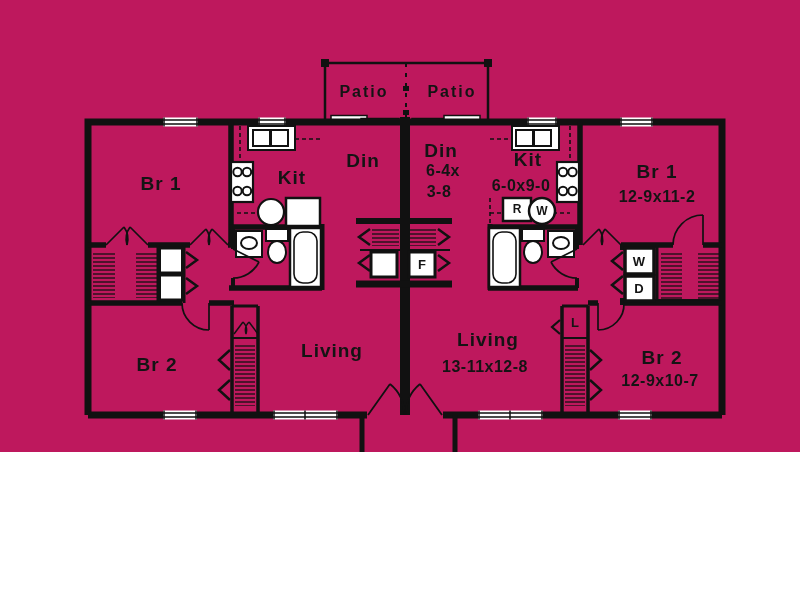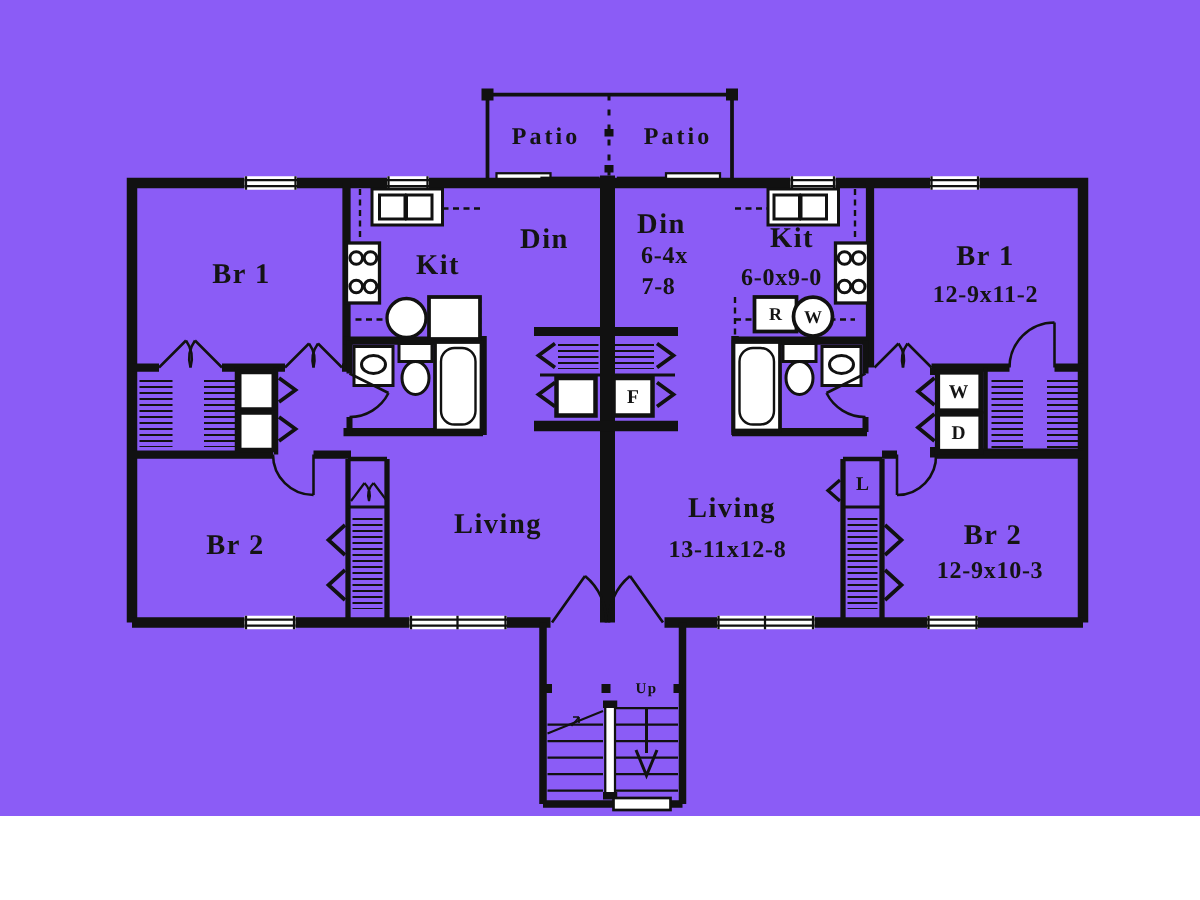--- a/index.html
+++ b/index.html
@@ -1,17 +1,17 @@
 <!DOCTYPE html>
 <html><head>
 <meta charset="utf-8">
 <style>
   html,body{margin:0;padding:0;background:#fff;}
-  .stage{position:relative;width:800px;height:544px;background:#8b5cf6;overflow:hidden;
-         font-family:Liberation Serif, serif;color:#111;}
+  .stage{position:relative;width:800px;height:452px;background:#be185d;overflow:hidden;
+         font-family:Liberation Sans, sans-serif;color:#111;}
   .stage svg{position:absolute;left:0;top:0;}
   .lbl{position:absolute;transform:translate(-50%,-50%);white-space:nowrap;
        font-weight:600;color:#141414;letter-spacing:1px;line-height:1;}
   .room{font-size:19px;}
   .dim{font-size:16px;letter-spacing:.5px;}
   .small{font-size:13px;letter-spacing:0;}
   .tiny{font-size:12px;letter-spacing:0;}
   .patio{font-size:16px;letter-spacing:2px;}
 </style>
 </head>
@@ -259,29 +259,29 @@
   <div class="lbl patio" style="left:452px;top:92px">Patio</div>
 
   <div class="lbl room" style="left:161px;top:183px">Br 1</div>
   <div class="lbl room" style="left:292px;top:177px">Kit</div>
   <div class="lbl room" style="left:363px;top:160px">Din</div>
   <div class="lbl room" style="left:157px;top:364px">Br 2</div>
   <div class="lbl room" style="left:332px;top:350px">Living</div>
 
   <div class="lbl room" style="left:441px;top:150px">Din</div>
   <div class="lbl dim" style="left:443px;top:171px">6-4x</div>
-  <div class="lbl dim" style="left:439px;top:192px">7-8</div>
+  <div class="lbl dim" style="left:439px;top:192px">3-8</div>
   <div class="lbl room" style="left:528px;top:159px">Kit</div>
   <div class="lbl dim" style="left:521px;top:186px">6-0x9-0</div>
   <div class="lbl room" style="left:657px;top:171px">Br 1</div>
   <div class="lbl dim" style="left:657px;top:197px">12-9x11-2</div>
   <div class="lbl room" style="left:488px;top:339px">Living</div>
   <div class="lbl dim" style="left:485px;top:367px">13-11x12-8</div>
   <div class="lbl room" style="left:662px;top:357px">Br 2</div>
-  <div class="lbl dim" style="left:660px;top:381px">12-9x10-3</div>
+  <div class="lbl dim" style="left:660px;top:381px">12-9x10-7</div>
 
   <div class="lbl small" style="left:422px;top:264px">F</div>
   <div class="lbl tiny" style="left:517px;top:209px">R</div>
   <div class="lbl tiny" style="left:542px;top:211px">W</div>
   <div class="lbl small" style="left:639px;top:261px">W</div>
   <div class="lbl small" style="left:639px;top:288px">D</div>
   <div class="lbl small" style="left:575px;top:322px">L</div>
   <div class="lbl" style="left:431px;top:460px;font-size:10px">Up</div>
 
 </div>

